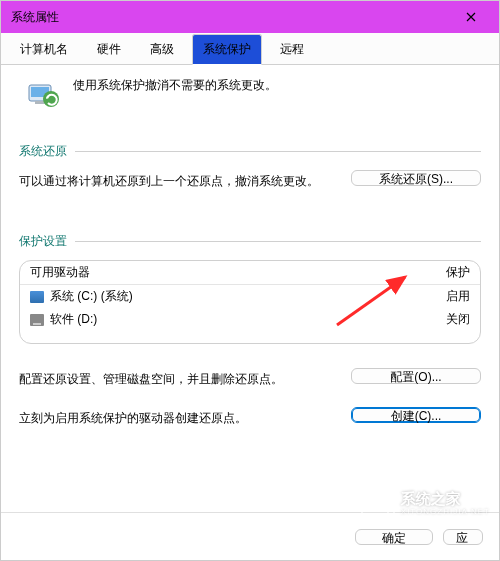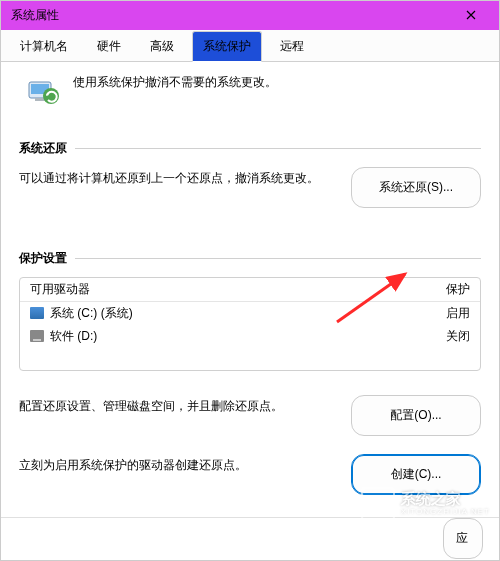--- a/index.html
+++ b/index.html
@@ -79,54 +79,54 @@
       flex-shrink: 0;
     }
     .intro-icon svg { width: 36px; height: 36px; }
     .intro-text { font-size: 12px; color: #000; }
     .section-header {
       display: flex;
       align-items: center;
       gap: 8px;
       margin-bottom: 10px;
     }
-    .section-label { font-size: 12px; color: #000000; white-space: nowrap; font-weight: bold; }
+    .section-label { font-size: 12px; color: #0f766e; white-space: nowrap; }
     .section-line { flex: 1; height: 1px; background: #d0d0d0; }
     .row {
       display: flex;
       align-items: flex-start;
       justify-content: space-between;
       gap: 5px;
       margin-bottom: 14px;
     }
     .row-text {
       font-size: 12px;
       color: #000;
       flex: 1;
       line-height: 1.6;
       padding-top: 2px;
     }
     .btn {
       min-width: 130px;
-      height: 41px;
+      height: 16px;
       font-size: 12px;
       background: #fdfdfd;
       border: 1px solid #cccccc;
-      border-radius: 13px;
+      border-radius: 6px;
       cursor: pointer;
       padding: 0 10px;
       color: #000;
       font-family: inherit;
     }
     .btn.primary { border: 1px solid #0078d4; box-shadow: inset 0 0 0 1px #0078d4; }
     .drive-table {
       border: 1px solid #d0d0d0;
-      border-radius: 4px;
+      border-radius: 12px;
       margin: 6px 0 24px 0;
-      height: 94px;
+      height: 84px;
       overflow: hidden;
     }
     .drive-header, .drive-row {
       display: flex;
       padding: 3px 10px;
       font-size: 12px;
       align-items: center;
     }
     .drive-header {
       border-bottom: 1px solid #e5e5e5;
@@ -289,20 +289,21 @@
           <marker id="ah" markerWidth="8" markerHeight="8" refX="6" refY="3" orient="auto">
             <path d="M0,0 L7,3 L0,6 Z" fill="#ff2a2a"></path>
           </marker>
         </defs>
       <line x1="6" y1="52" x2="74" y2="4" stroke="#ff2a2a" stroke-width="3" marker-end="url(#ah)"></line>
     </svg>
 
   </div>
 
   <div class="footer">
+    <button class="btn">确定</button>
     <button class="btn cut">应</button>
   </div>
 
   <div class="watermark">
     <div class="watermark-icon"></div>
     <div class="watermark-text">
       <span class="watermark-main">系统之家</span>
       <span class="watermark-sub">XITONGZHIJIA.NET</span>
     </div>
   </div>

